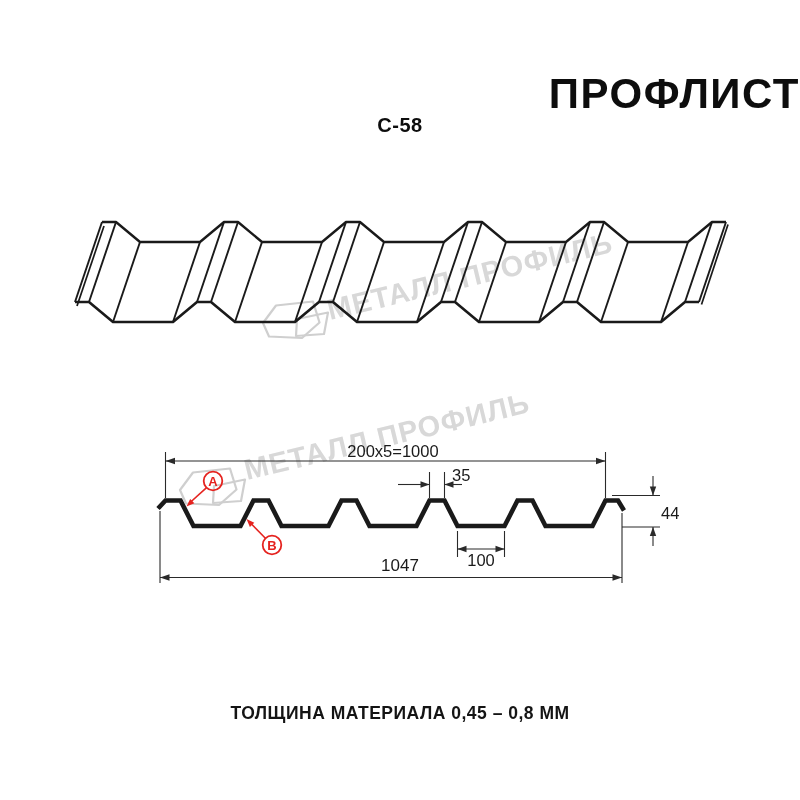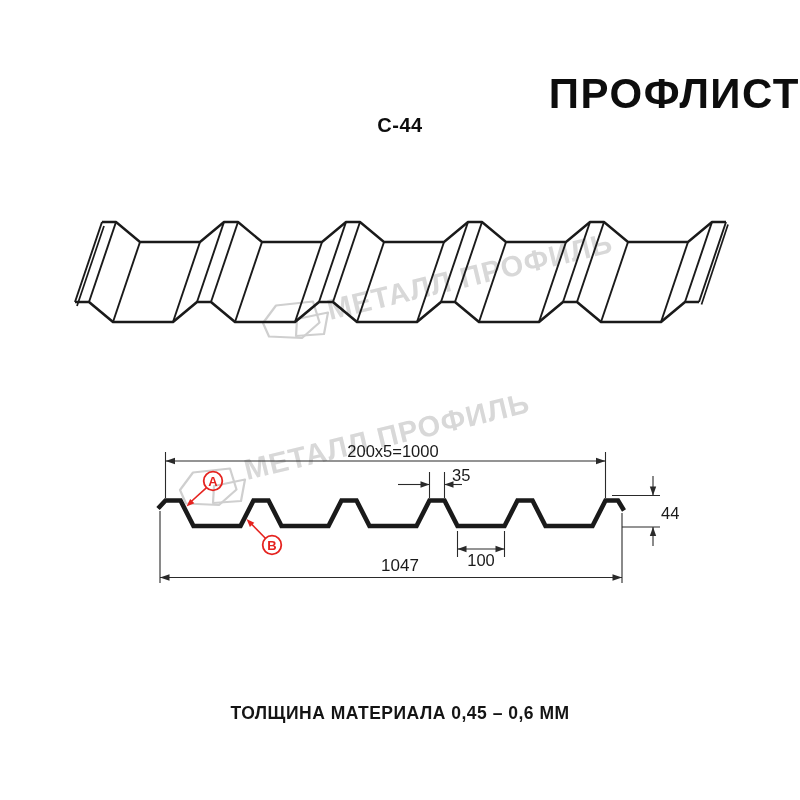--- a/index.html
+++ b/index.html
@@ -22,21 +22,21 @@
   .callout-letter{font-size:13px;font-weight:700;text-anchor:middle;}
   .callout-arrow{stroke-width:1.6;fill:none;}
   .section-path{fill:none;stroke:#1a1a1a;stroke-width:4.6;stroke-linejoin:miter;}
 </style>
 </head>
 <body>
 
 <div class="page">
 
   <div class="title">ПРОФЛИСТ</div>
-  <div class="subtitle">С-44</div>
+  <div class="subtitle">С-58</div>
 
   <svg width="800" height="800" viewBox="0 0 800 800">
 
     <g>
       <g transform="translate(83,-167)">
         <path class="wm-logo" d="M180,490 L193,472.5 L230,468.5 L236.5,489.5 L219,505 L186,503.5 Z"></path>
         <path class="wm-logo" d="M214,486 L245,479.5 L241,501 L213,503 Z"></path>
       </g>
     </g>
     <g>
@@ -138,14 +138,14 @@
     </g>
 
     <g>
       <circle class="callout-circle" cx="272" cy="545" r="9.3" stroke="#e5231f"></circle>
       <text class="callout-letter" x="272" y="550" fill="#e5231f">В</text>
       <line class="callout-arrow" x1="265.4" y1="538.3" x2="249" y2="521.5" stroke="#e5231f"></line>
       <polygon points="246.5,519 249.9,526.9 254.3,522.7" fill="#e5231f"></polygon>
     </g>
   </svg>
 
-  <div class="footer">ТОЛЩИНА МАТЕРИАЛА 0,45 – 0,6 ММ</div>
+  <div class="footer">ТОЛЩИНА МАТЕРИАЛА 0,45 – 0,8 ММ</div>
 </div>
 
 </body></html>

